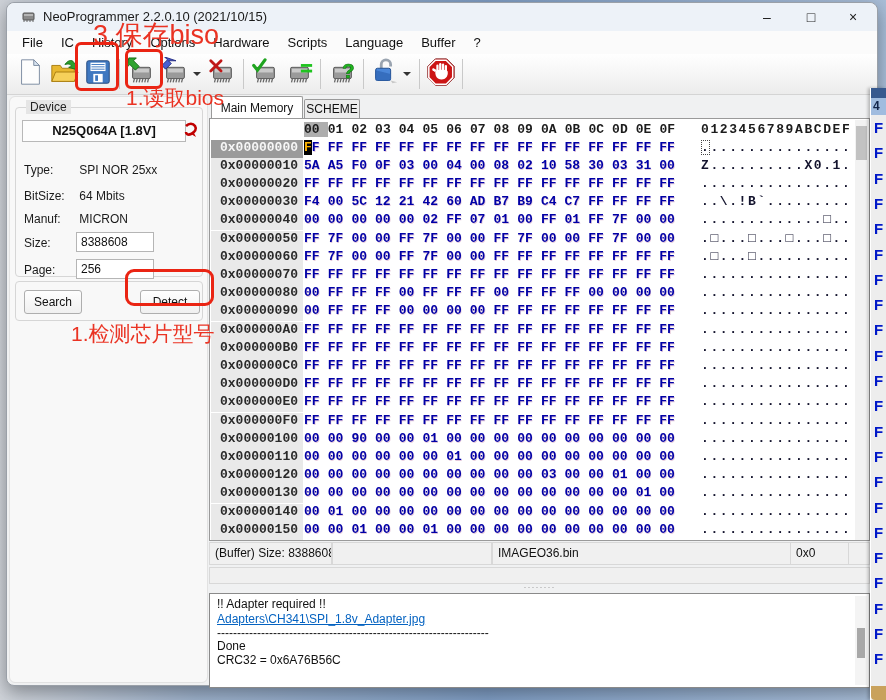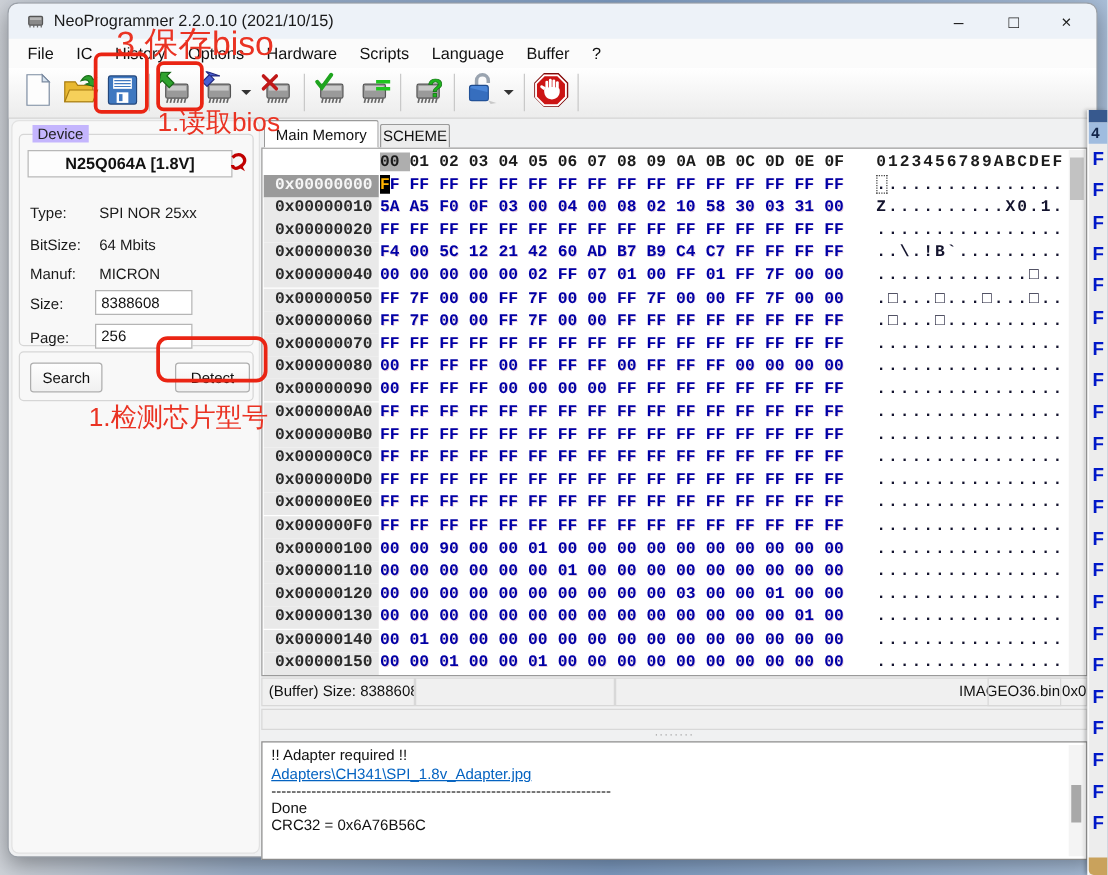--- a/index.html
+++ b/index.html
@@ -34,21 +34,21 @@
   .tool-btn { width:34px; height:36px; display:flex; align-items:center; justify-content:center; }
   .tool-sep { width:1px; height:30px; background:#c9c9c9; margin:0 4px; }
   .dd-arrow { width:0; height:0; border-left:4px solid transparent; border-right:4px solid transparent;
     border-top:4px solid #333; margin:0 4px 0 1px; }
 
   
   #left-panel { position:absolute; left:2px; top:93px; width:199px; height:587px;
     background:#f8f8f8; border:1px solid #e2e2e2; border-radius:6px; }
   .groupbox { position:absolute; border:1px solid #d6d6d6; border-radius:4px; }
   #gb-device { left:5px; top:10px; width:188px; height:170px; }
-  #gb-device-label { position:absolute; left:10px; top:-8px; background:#c4b5fd;
+  #gb-device-label { position:absolute; left:10px; top:-8px; background:#e5e5e5;
     padding:0 4px; font-size:12px; color:#222; }
   #device-name-box { position:absolute; left:6px; top:12px; width:164px; height:22px;
     background:#fdfdfd; border:1px solid #b8b8b8;
     font-size:13px; font-weight:bold; color:#111; text-align:center; line-height:20px; }
   #pdf-icon { position:absolute; right:3px; top:14px; width:16px; height:17px; }
   .dev-row { position:absolute; left:8px; font-size:12px; color:#1a1a1a; }
   .dev-lab { display:inline-block; width:52px; }
   .dev-input { position:absolute; width:78px; height:20px; background:#fff;
     border:1px solid #b5b5b5; font-size:12px; padding:2px 4px; color:#111; }
   .unit-lab { position:absolute; left:152px; font-size:12px; color:#1a1a1a;margin-left:44px; }
@@ -81,21 +81,21 @@
   .bytes { position:absolute; left:94px; top:0; white-space:nowrap; }
   .byte { display:inline-block; width:23.7px; color:#0000a6;
     text-shadow:0.6px 0.5px 0 rgba(150,40,110,0.25); }
   .nib-cur { background:#000; color:#ffb400; text-shadow:none; }
   .ascii { position:absolute; left:491px; top:0; letter-spacing:1.6px; color:#14142e; white-space:pre; }
   .ascii-cur { outline:1px dotted #444; outline-offset:-1px; }
   #hex-vscroll { position:absolute; right:1px; top:1px; width:13px; height:420px; background:#f2f2f2; }
   #hex-vthumb { position:absolute; left:1px; top:6px; width:11px; height:34px; background:#c2c2c2; }
 
   
-  .statusbar { position:absolute; left:202px; width:661px; background:#f0f0f0;text-align:right; }
+  .statusbar { position:absolute; left:202px; width:661px; background:#f0f0f0; }
   #status1 { top:539px; height:23px; }
   #status2 { top:564px; height:17px; border:1px solid #d8d8d8; }
   .scell { position:absolute; top:0; height:23px; border:1px solid #d8d8d8;
     font-size:12px; color:#111; line-height:21px; padding-left:5px; white-space:nowrap; overflow:hidden; }
   #splitter { position:absolute; left:202px; top:581px; width:661px; height:9px;
     text-align:center; color:#9a9a9a; font-size:9px; line-height:7px; letter-spacing:1px; }
   #logbox { position:absolute; left:202px; top:590px; width:661px; height:95px;
     background:#fff; border:1px solid #8a8a8a; font-size:12px; color:#111; overflow:hidden; }
   .log-line { position:absolute; left:7px; white-space:nowrap; }
   .log-link { color:#0563c1; text-decoration:underline; }

